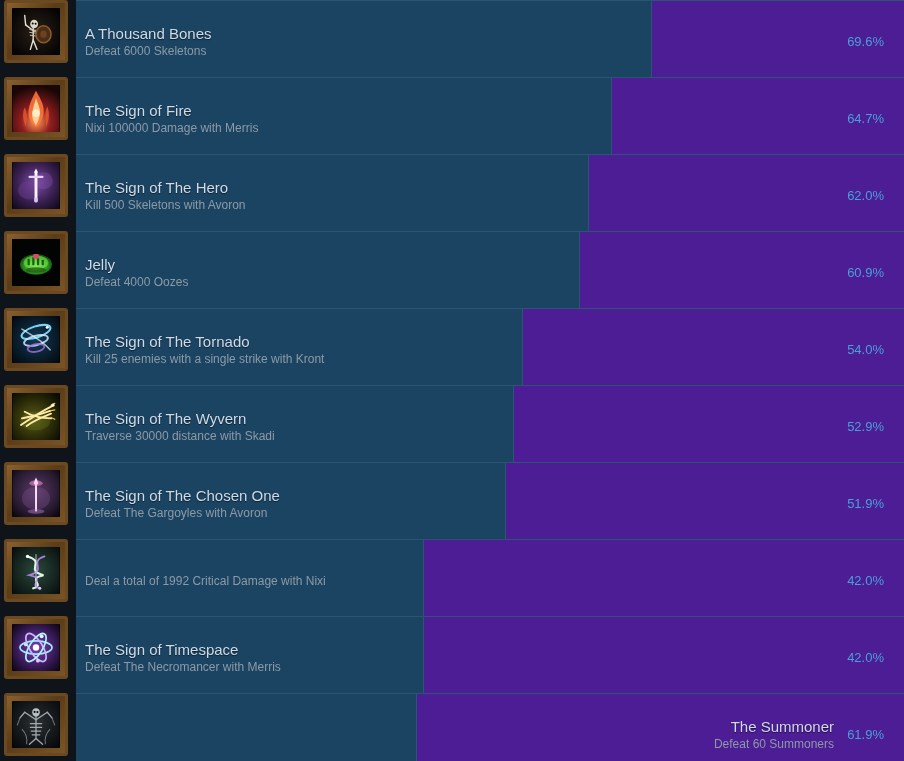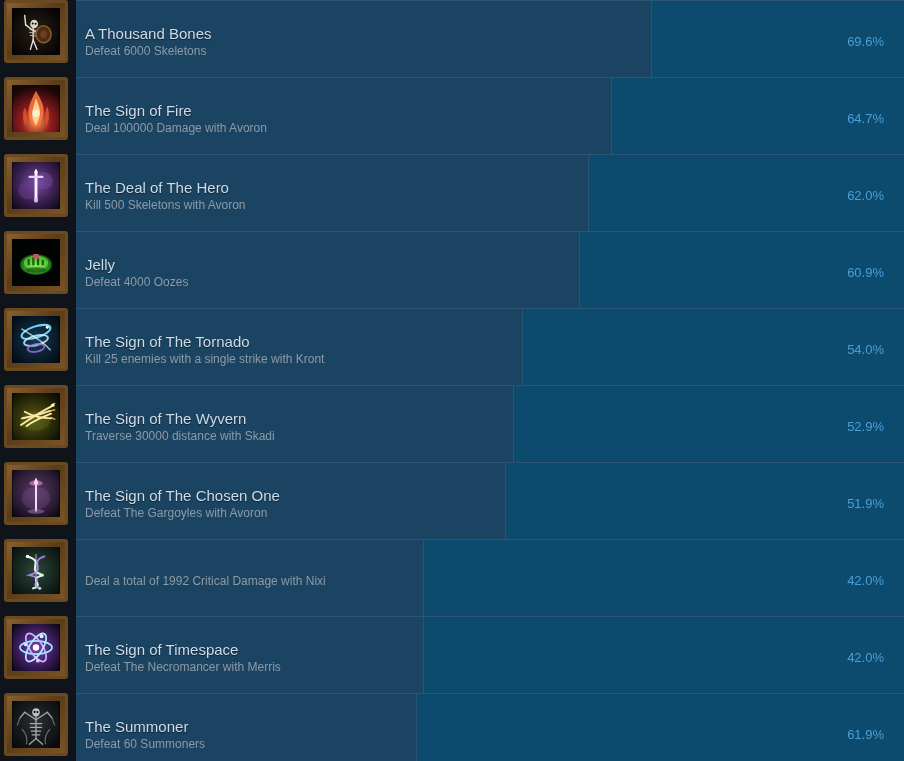--- a/index.html
+++ b/index.html
@@ -17,21 +17,21 @@
     width: 904px;
     display: block;
   }
   .ach-row {
     position: relative;
     height: 63px;
     margin-bottom: 14px;
     display: flex;
     align-items: flex-start;
   }
-  .ach-row:last-child { margin-bottom: 4px; }
+  .ach-row:last-child { margin-bottom: 4px; text-align: right; }
 
   
   .icon-wrap {
     position: relative;
     width: 64px;
     height: 63px;
     flex: 0 0 64px;
     margin-left: 4px;
     box-sizing: border-box;
   }
@@ -54,21 +54,21 @@
     background: #000;
   }
   .icon-art svg { display: block; width: 100%; height: 100%; }
 
   
   .bar-area {
     position: relative;
     flex: 1 1 auto;
     height: 82px;
     margin-left: 8px;
-    background: #0c4a6e;
+    background: #4c1d95;
     border-top: 1px solid #2c5574;
     border-bottom: 1px solid #2c5574;
     box-sizing: border-box;
     overflow: hidden;
   }
   .bar-fill {
     position: absolute;
     left: 0;
     top: 0;
     bottom: 0;
@@ -175,21 +175,21 @@
         <path d="M37 23 C40 30 39 37 36 44 C35 36 34 29 37 23Z" fill="#e8562c" opacity=".8"></path>
         <circle cx="25" cy="30" r="4" fill="#fff3d0" opacity=".85"></circle>
             </svg>
           </div>
       </div>
     </div>
     <div class="bar-area">
       <div class="bar-fill" style="width: 535.716px;"></div>
       <div class="bar-text">
         <div class="ach-title">The Sign of Fire</div>
-        <div class="ach-desc">Deal 100000 Damage with Avoron</div>
+        <div class="ach-desc">Nixi 100000 Damage with Merris</div>
       </div>
       <div class="ach-pct">64.7%</div>
     </div>
     </div>
     <div class="ach-row">
     <div class="icon-wrap">
       <div class="icon-frame">
         <div class="icon-art">
             <svg viewBox="0 0 50 50">
               <defs>
@@ -207,21 +207,21 @@
         <rect x="17" y="14.5" width="16" height="2.6" rx="1.2" fill="#e6d4ff"></rect>
         <rect x="23" y="38" width="4" height="5" rx="1.4" fill="#d8c4f2"></rect>
         <path d="M25 7 L26.8 11 L25 13 L23.2 11Z" fill="#ffffff"></path>
             </svg>
           </div>
       </div>
     </div>
     <div class="bar-area">
       <div class="bar-fill" style="width: 513.36px;"></div>
       <div class="bar-text">
-        <div class="ach-title">The Deal of The Hero</div>
+        <div class="ach-title">The Sign of The Hero</div>
         <div class="ach-desc">Kill 500 Skeletons with Avoron</div>
       </div>
       <div class="ach-pct">62.0%</div>
     </div>
     </div>
     <div class="ach-row">
     <div class="icon-wrap">
       <div class="icon-frame">
         <div class="icon-art">
             <svg viewBox="0 0 50 50">

